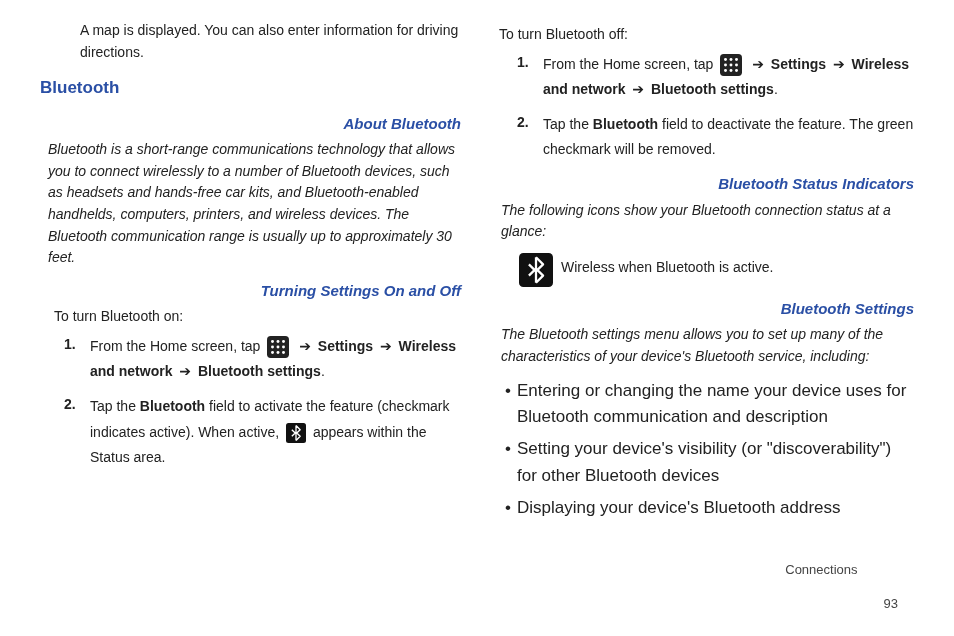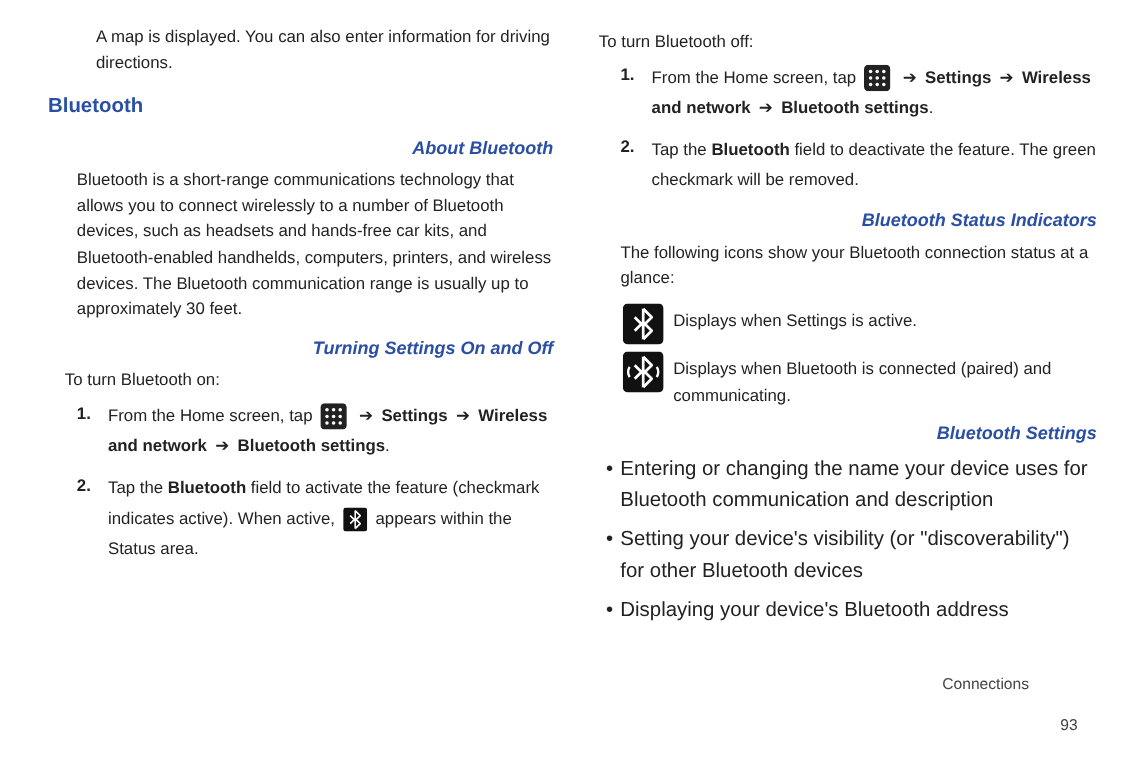--- a/index.html
+++ b/index.html
@@ -35,21 +35,22 @@
   }
   h3.sub {
     color: #2a4fa5;
     font-style: italic;
     font-weight: bold;
     font-size: 15px;
     margin: 10px 0 4px 0;
     text-align: right;
   }
   p.body {
-    margin: 4px 0 10px 24px;
+    margin: 4px 0 10px 8px;
+    font-style: italic;
   }
   p.lead {
     margin: 4px 0 6px 14px;
   }
   ol.steps {
     margin: 0 0 10px 24px;
     padding: 0;
     list-style: none;
   }
   ol.steps li {
@@ -230,38 +231,26 @@
     <div class="status-table">
       <div class="status-row">
         <div class="cell-icon">
           <span class="bt-icon">
             <svg width="34" height="34" viewBox="0 0 24 24">
                 <rect x="0" y="0" width="24" height="24" rx="3" fill="#111"></rect>
               <path d="M12 3 L17 8 L12 13 L12 3 M12 21 L17 16 L12 11 L12 21 M7 8 L12 13 M7 16 L12 11" stroke="#fff" stroke-width="1.6" fill="none" stroke-linejoin="round"></path>
             </svg>
           </span>
         </div>
-        <div class="cell-text">Displays when Settings is active.</div>
-      </div>
-      <div class="status-row">
-        <div class="cell-icon">
-          <span class="bt-icon">
-            <svg width="34" height="34" viewBox="0 0 24 24">
-                <rect x="0" y="0" width="24" height="24" rx="3" fill="#111"></rect>
-              <path d="M12 3 L17 8 L12 13 L12 3 M12 21 L17 16 L12 11 L12 21 M7 8 L12 13 M7 16 L12 11" stroke="#fff" stroke-width="1.6" fill="none" stroke-linejoin="round"></path>
-              <path d="M4 9 A6 6 0 0 0 4 15" stroke="#fff" stroke-width="1.4" fill="none"></path>
-              <path d="M20 9 A6 6 0 0 1 20 15" stroke="#fff" stroke-width="1.4" fill="none"></path>
-            </svg>
-          </span>
-        </div>
-        <div class="cell-text">Displays when Bluetooth is connected (paired) and communicating.</div>
+        <div class="cell-text">Wireless when Bluetooth is active.</div>
       </div>
     </div>
 
     <h3 class="sub">Bluetooth Settings</h3>
+    <p class="body">The Bluetooth settings menu allows you to set up many of the characteristics of your device's Bluetooth service, including:</p>
     <ul class="bullets">
       <li>
           <span>Entering or changing the name your device uses for Bluetooth communication and description</span>
         </li>
       <li>
           <span>Setting your device's visibility (or "discoverability") for other Bluetooth devices</span>
         </li>
       <li>
           <span>Displaying your device's Bluetooth address</span>
         </li>

